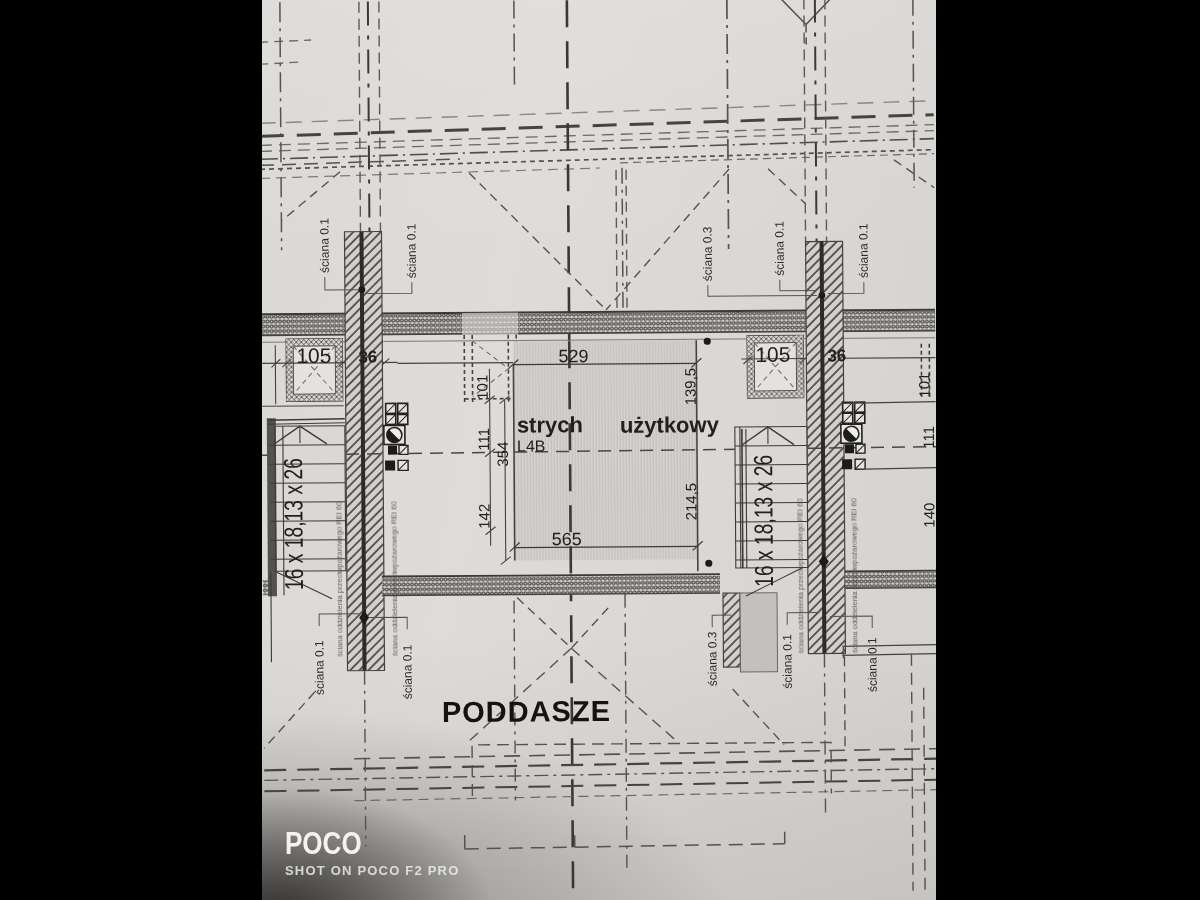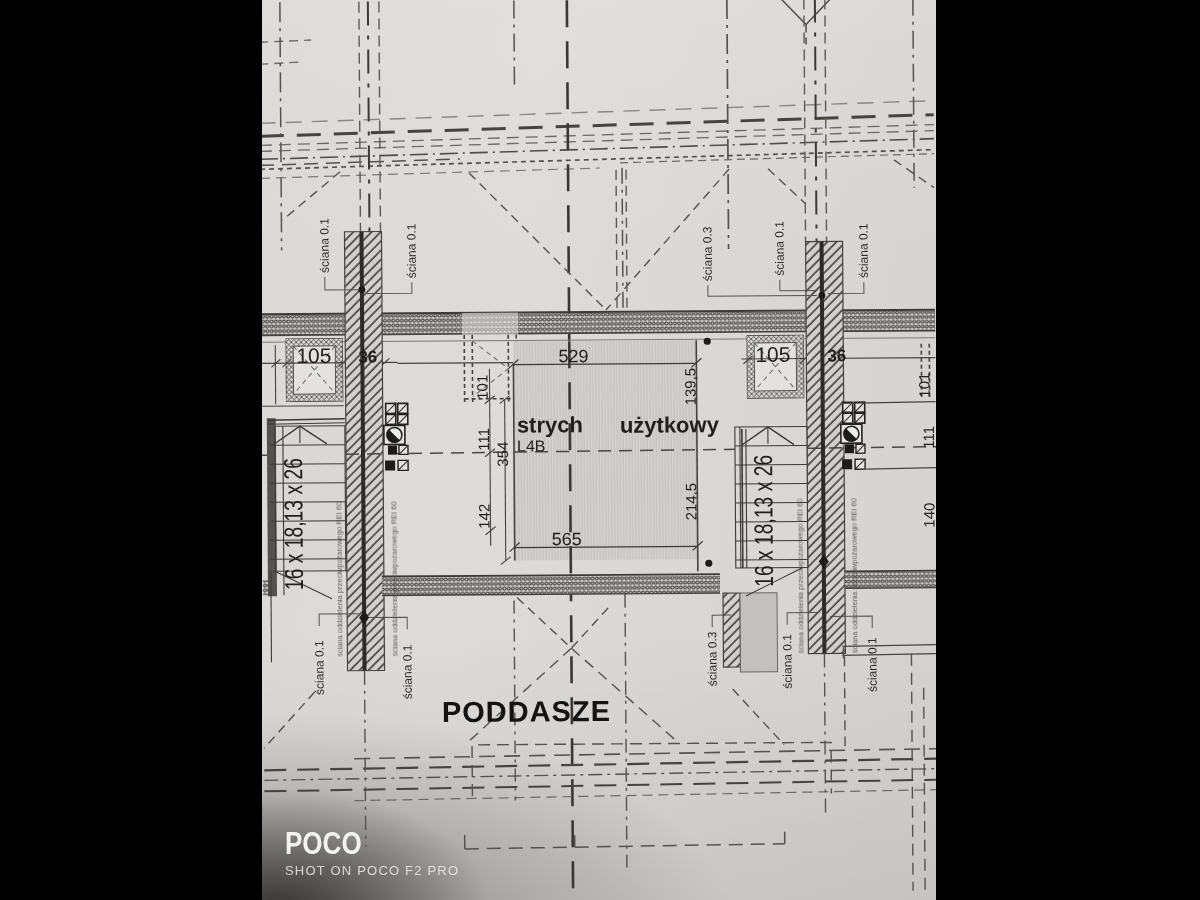--- a/index.html
+++ b/index.html
@@ -5,21 +5,21 @@
   html,body{margin:0;padding:0;background:#000;width:1200px;height:900px;overflow:hidden;}
   body{position:relative;font-family:"Liberation Sans",sans-serif;}
   #photo{position:absolute;left:262px;top:0;width:674px;height:900px;overflow:hidden;
     background:
       radial-gradient(ellipse 300px 170px at 2% 101%, rgba(25,23,21,.75), rgba(25,23,21,0) 72%),radial-gradient(ellipse 600px 300px at 4% 104%, rgba(40,38,36,.42), rgba(40,38,36,0) 75%),
       linear-gradient(180deg, rgba(255,255,255,.10) 0%, rgba(255,255,255,0) 30%, rgba(0,0,0,0) 70%, rgba(0,0,0,.07) 100%),
       linear-gradient(100deg, #dbd9d6 0%, #dedcd8 35%, #d9d7d4 70%, #d5d3d0 100%);
   }
   svg{position:absolute;left:0;top:0;filter:blur(0.4px);}
   .wm1{position:absolute;left:23px;top:826px;color:#f4f3f2;font-size:31px;font-weight:bold;letter-spacing:0;transform:scaleX(.84);transform-origin:0 0;}
-  .wm2{position:absolute;left:23px;top:863px;color:rgba(240,240,240,.82);font-size:13px;letter-spacing:1.2px;}
+  .wm2{position:absolute;left:23px;top:863px;color:rgba(240,240,240,.82);font-size:13px;letter-spacing:1.2px;font-weight:bold;}
 </style>
 </head>
 <body>
 
 <div id="photo">
 <svg width="674" height="900" viewBox="0 0 674 900">
 <defs>
 <pattern id="hat" patternUnits="userSpaceOnUse" width="6.5" height="6.5" patternTransform="rotate(45)">
   <rect width="6.5" height="6.5" fill="#d2d0cd"></rect>
           <line x1="1" y1="0" x2="1" y2="6.5" stroke="#4a4845" stroke-width="1.7"></line>

